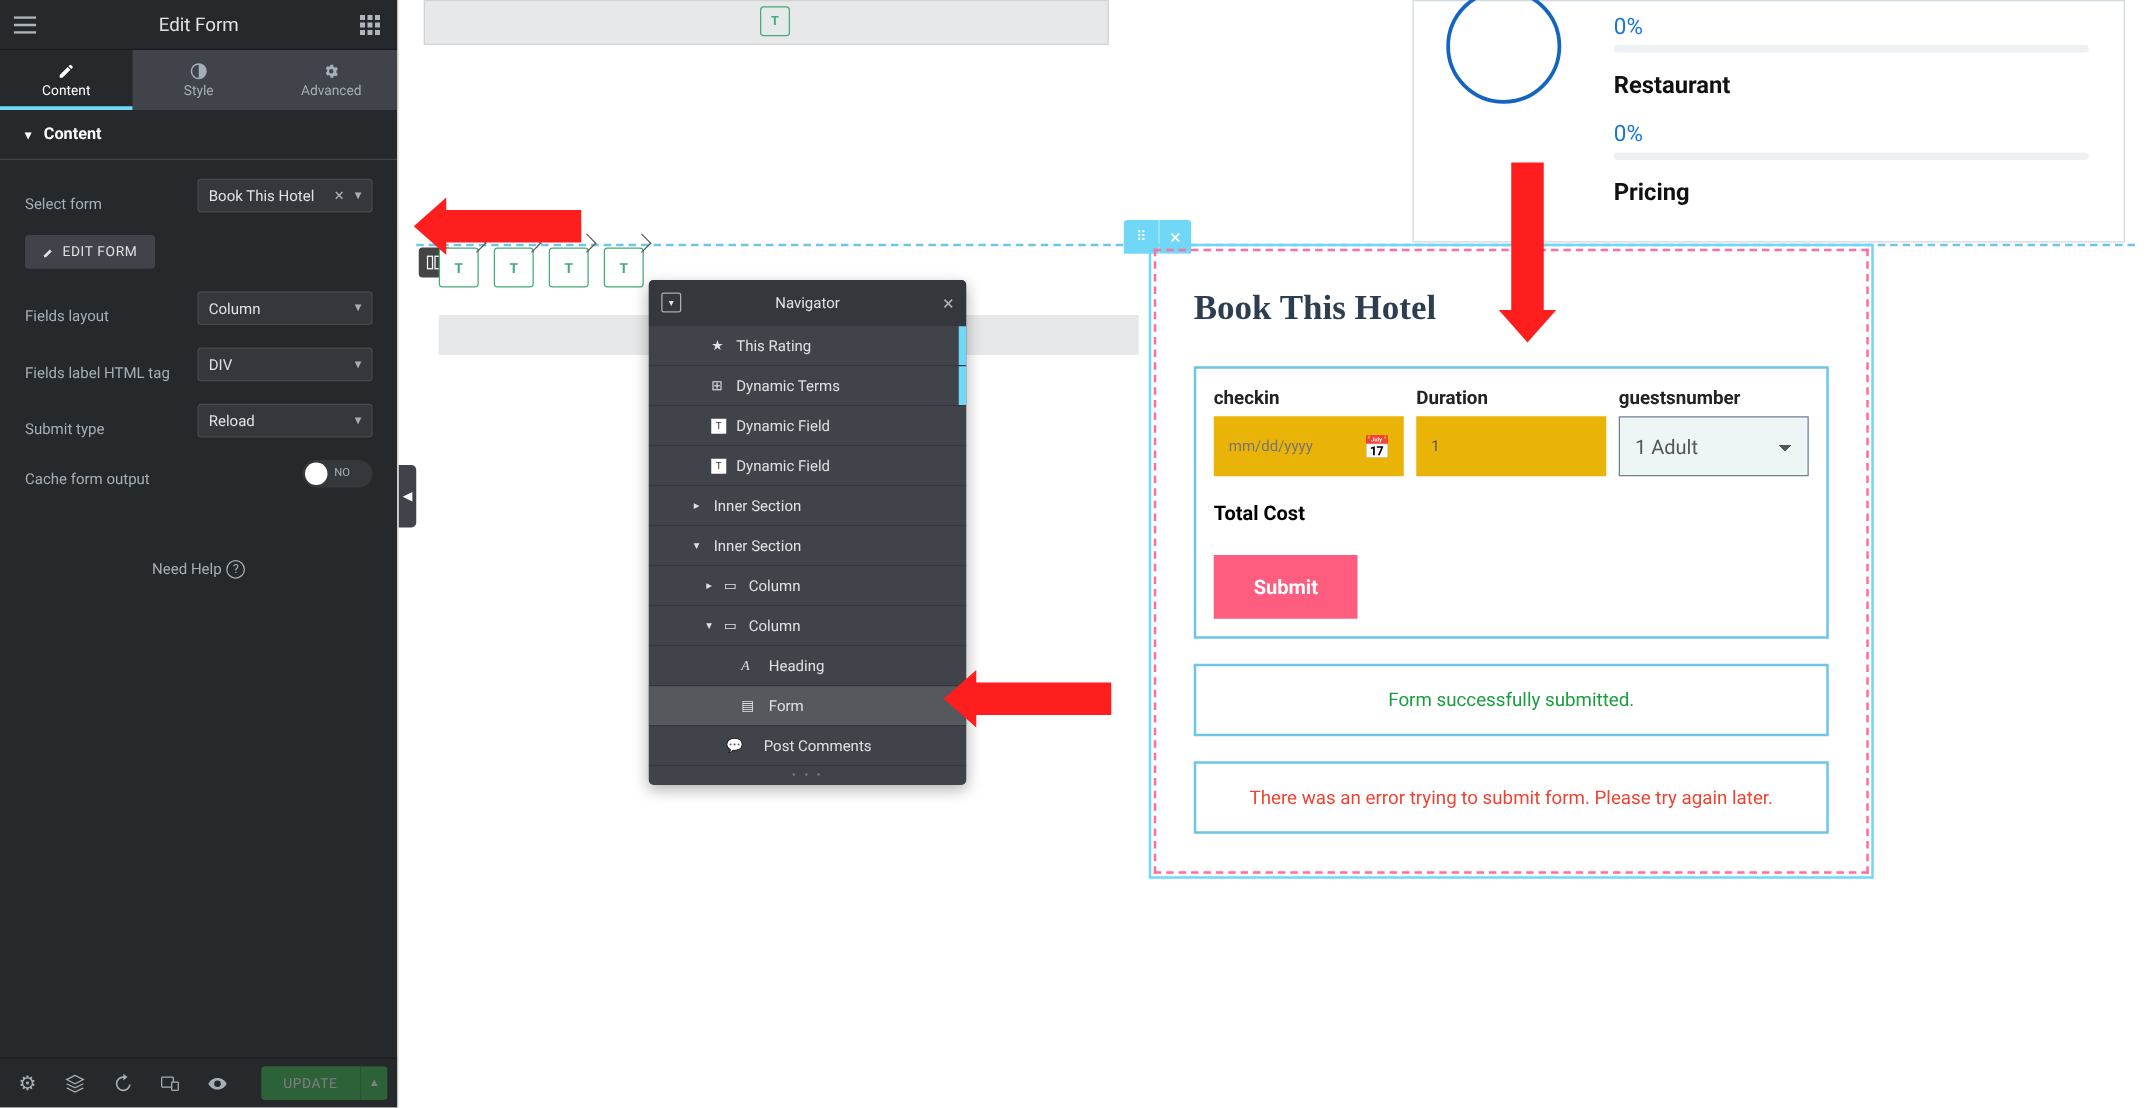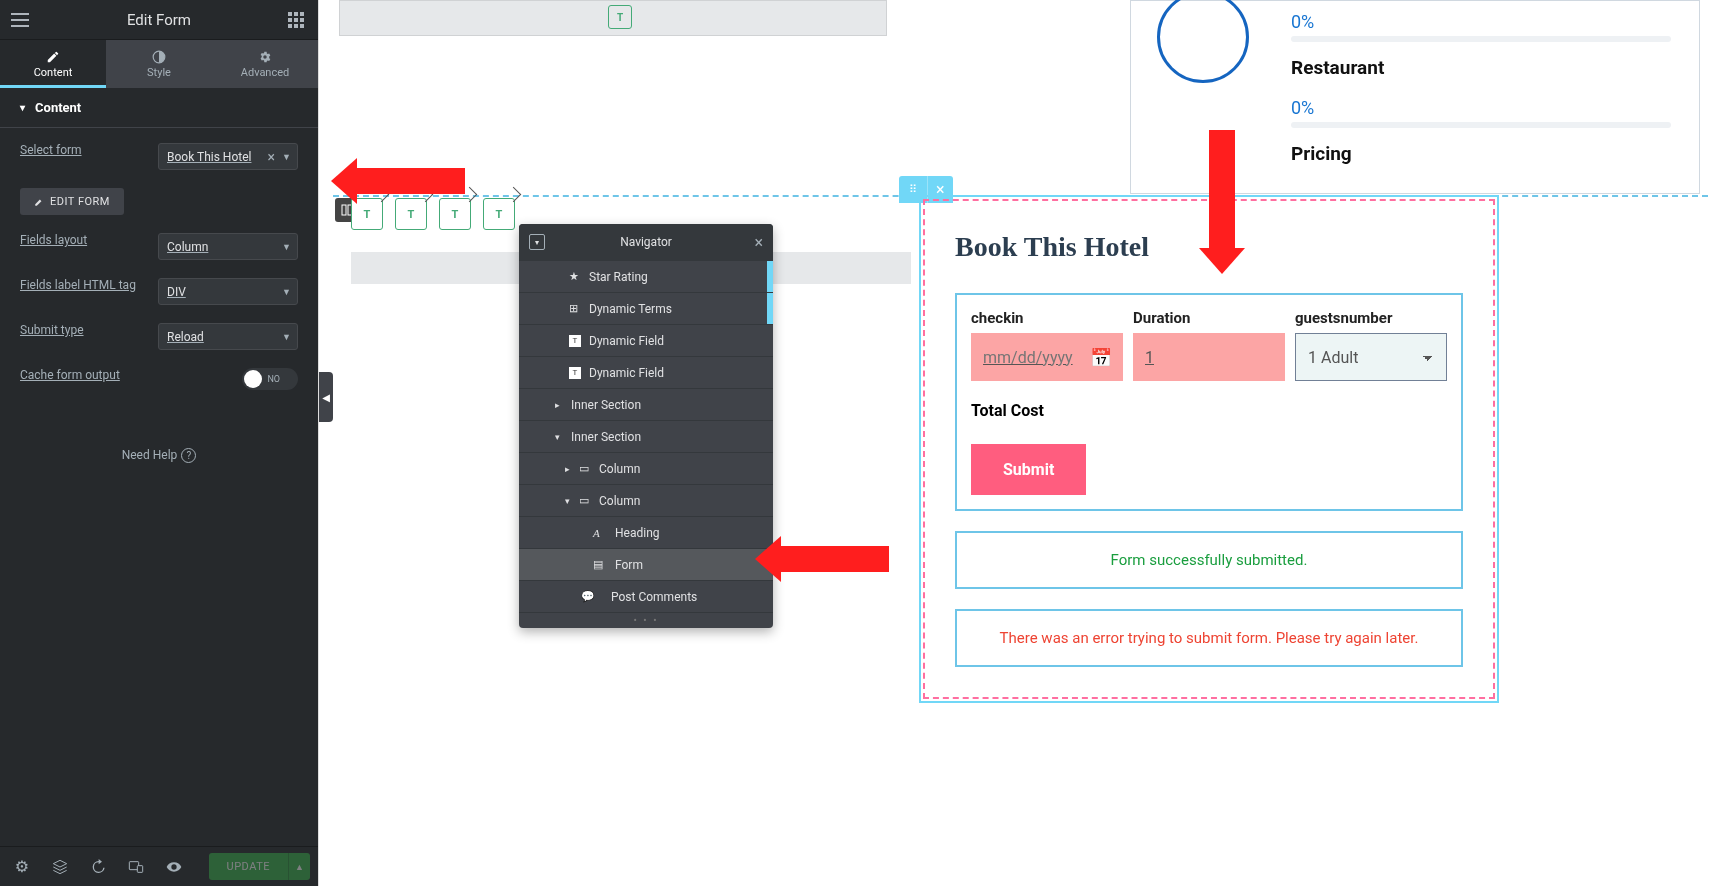--- a/index.html
+++ b/index.html
@@ -13,21 +13,21 @@
 
 .sb-tabs { display: flex; background: #404349; height: 48px; }
 .sb-tab { flex: 1; display: flex; flex-direction: column; align-items: center; justify-content: center; cursor: pointer; color: #a4afb7; font-size: 11px; gap: 2px; position: relative; }
 .sb-tab.active { background: #26292c; color: #fff; }
 .sb-tab.active::after { content: ""; position: absolute; bottom: 0; left: 0; right: 0; height: 3px; background: #71d7f7; }
 
 .sb-section-head { height: 40px; display: flex; align-items: center; padding: 0 20px; cursor: pointer; color: #fff; font-weight: 700; font-size: 13px; border-bottom: 1px solid #404349; }
 .sb-section-head .caret { margin-right: 10px; font-size: 10px; }
 
 .sb-body { flex: 1; padding: 15px 20px; display: flex; flex-direction: column; gap: 18px; }
-.sb-row { display: flex; align-items: flex-start; justify-content: space-between; font-size: 12px; text-decoration: underline; }
+.sb-row { display: flex; align-items: flex-end; justify-content: space-between; font-size: 12px; }
 .sb-label { color: #a4afb7; }
 .sb-select { background: #34383c; border: 1px solid #46494d; color: #e0e1e3; font-size: 12px; height: 27px; padding: 0 22px 0 8px; border-radius: 3px; width: 140px; position: relative; display: flex; align-items: center; cursor: pointer; }
 .sb-select .x { position: absolute; right: 22px; font-size: 14px; color: #a4afb7; }
 .sb-select .dd { position: absolute; right: 6px; font-size: 9px; color: #a4afb7; }
 
 .sb-btn { background: #404349; color: #e0e1e3; font-size: 11px; letter-spacing: 0.5px; padding: 7px 14px; border: none; border-radius: 3px; cursor: pointer; display: inline-flex; align-items: center; gap: 6px; }
 
 .sb-toggle { display: flex; align-items: center; background: #34383c; border-radius: 12px; width: 56px; height: 22px; position: relative; cursor: pointer; }
 .sb-toggle-knob { width: 18px; height: 18px; background: #fff; border-radius: 50%; position: absolute; left: 2px; }
 .sb-toggle-no { position: absolute; right: 18px; font-size: 9px; color: #a4afb7; }
@@ -85,21 +85,21 @@
 .edit-tab { background: #71d7f7; color: #fff; font-size: 11px; padding: 4px 10px; border-radius: 3px 0 0 0; display: flex; align-items: center; gap: 4px; cursor: pointer; }
 .edit-close { background: #71d7f7; color: #fff; padding: 4px 8px; border-radius: 0 3px 0 0; cursor: pointer; border-left: 1px solid rgba(255,255,255,0.3); }
 
 .form-section { position: absolute; left: 600px; top: 195px; width: 580px; border: 2px solid #71d7f7; padding: 0; }
 .form-section-inner { border: 2px dashed #ff6ea0; margin: 2px; padding: 30px; }
 .form-title { font-family: Georgia, serif; font-size: 28px; font-weight: 700; color: #2c3e50; margin-bottom: 30px; }
 .form-fields { display: flex; border: 2px solid #6ec5e8; padding: 14px; flex-direction: column; gap: 4px; }
 .form-row { display: flex; gap: 10px; }
 .form-col { flex: 1; }
 .f-lbl { font-weight: 700; font-size: 15px; color: #222; margin-bottom: 6px; display: block; }
-.f-inp { width: 100%; height: 48px; background: #fca5a5; border: none; padding: 0 12px; font-size: 16px; color: #555; text-decoration: underline; }
+.f-inp { width: 100%; height: 48px; background: #eab308; border: none; padding: 0 12px; font-size: 12px; color: #555; }
 .f-date { position: relative; }
 .f-cal { position: absolute; right: 10px; top: 14px; font-size: 18px; color: #333; }
 .f-sel { width: 100%; height: 48px; background: #edf5f5; border: 1px solid #718096; padding: 12px 12px; font-size: 16px; color: #555; appearance: none; background-image: linear-gradient(45deg, transparent 50%, #555 50%), linear-gradient(135deg, #555 50%, transparent 50%); background-position: calc(100% - 18px) 22px, calc(100% - 13px) 22px; background-size: 5px 5px; background-repeat: no-repeat; }
 .tc-lbl { font-weight: 700; font-size: 16px; margin-top: 16px; }
 .tc-val { font-size: 18px; margin-top: 8px; }
 .f-submit { background: #ff5d7f; color: #fff; border: none; padding: 16px 32px; font-size: 16px; font-weight: 700; margin-top: 20px; cursor: pointer; }
 .form-msg { padding: 18px; text-align: center; font-weight: 400; font-size: 15px; margin-top: 20px; }
 .msg-ok { color: #1a9e3f; border: 2px solid #6ec5e8; }
 .msg-err { color: #e43; border: 2px solid #6ec5e8; }
 
@@ -273,21 +273,21 @@
 
   <div class="navigator">
     <div class="nav-head">
       <div class="nav-head-icon">▾</div>
       <span>Navigator</span>
       <span class="nav-close">×</span>
     </div>
     <div class="nav-blue-mark"></div>
     <div class="nav-item" style="padding-left:70px">
         <span class="nicon" style="left:50px">★</span>
-        <span>Star Rating</span>
+        <span>This Rating</span>
       </div>
     <div class="nav-item" style="padding-left:70px">
         <span class="nicon" style="left:50px">⊞</span>
         <span>Dynamic Terms</span>
       </div>
     <div class="nav-item" style="padding-left:70px">
         <span class="nicon" style="left:50px;background:#fff;color:#333;width:12px;height:12px;display:flex;align-items:center;justify-content:center;font-size:8px">T</span>
         <span>Dynamic Field</span>
       </div>
     <div class="nav-item" style="padding-left:70px">

